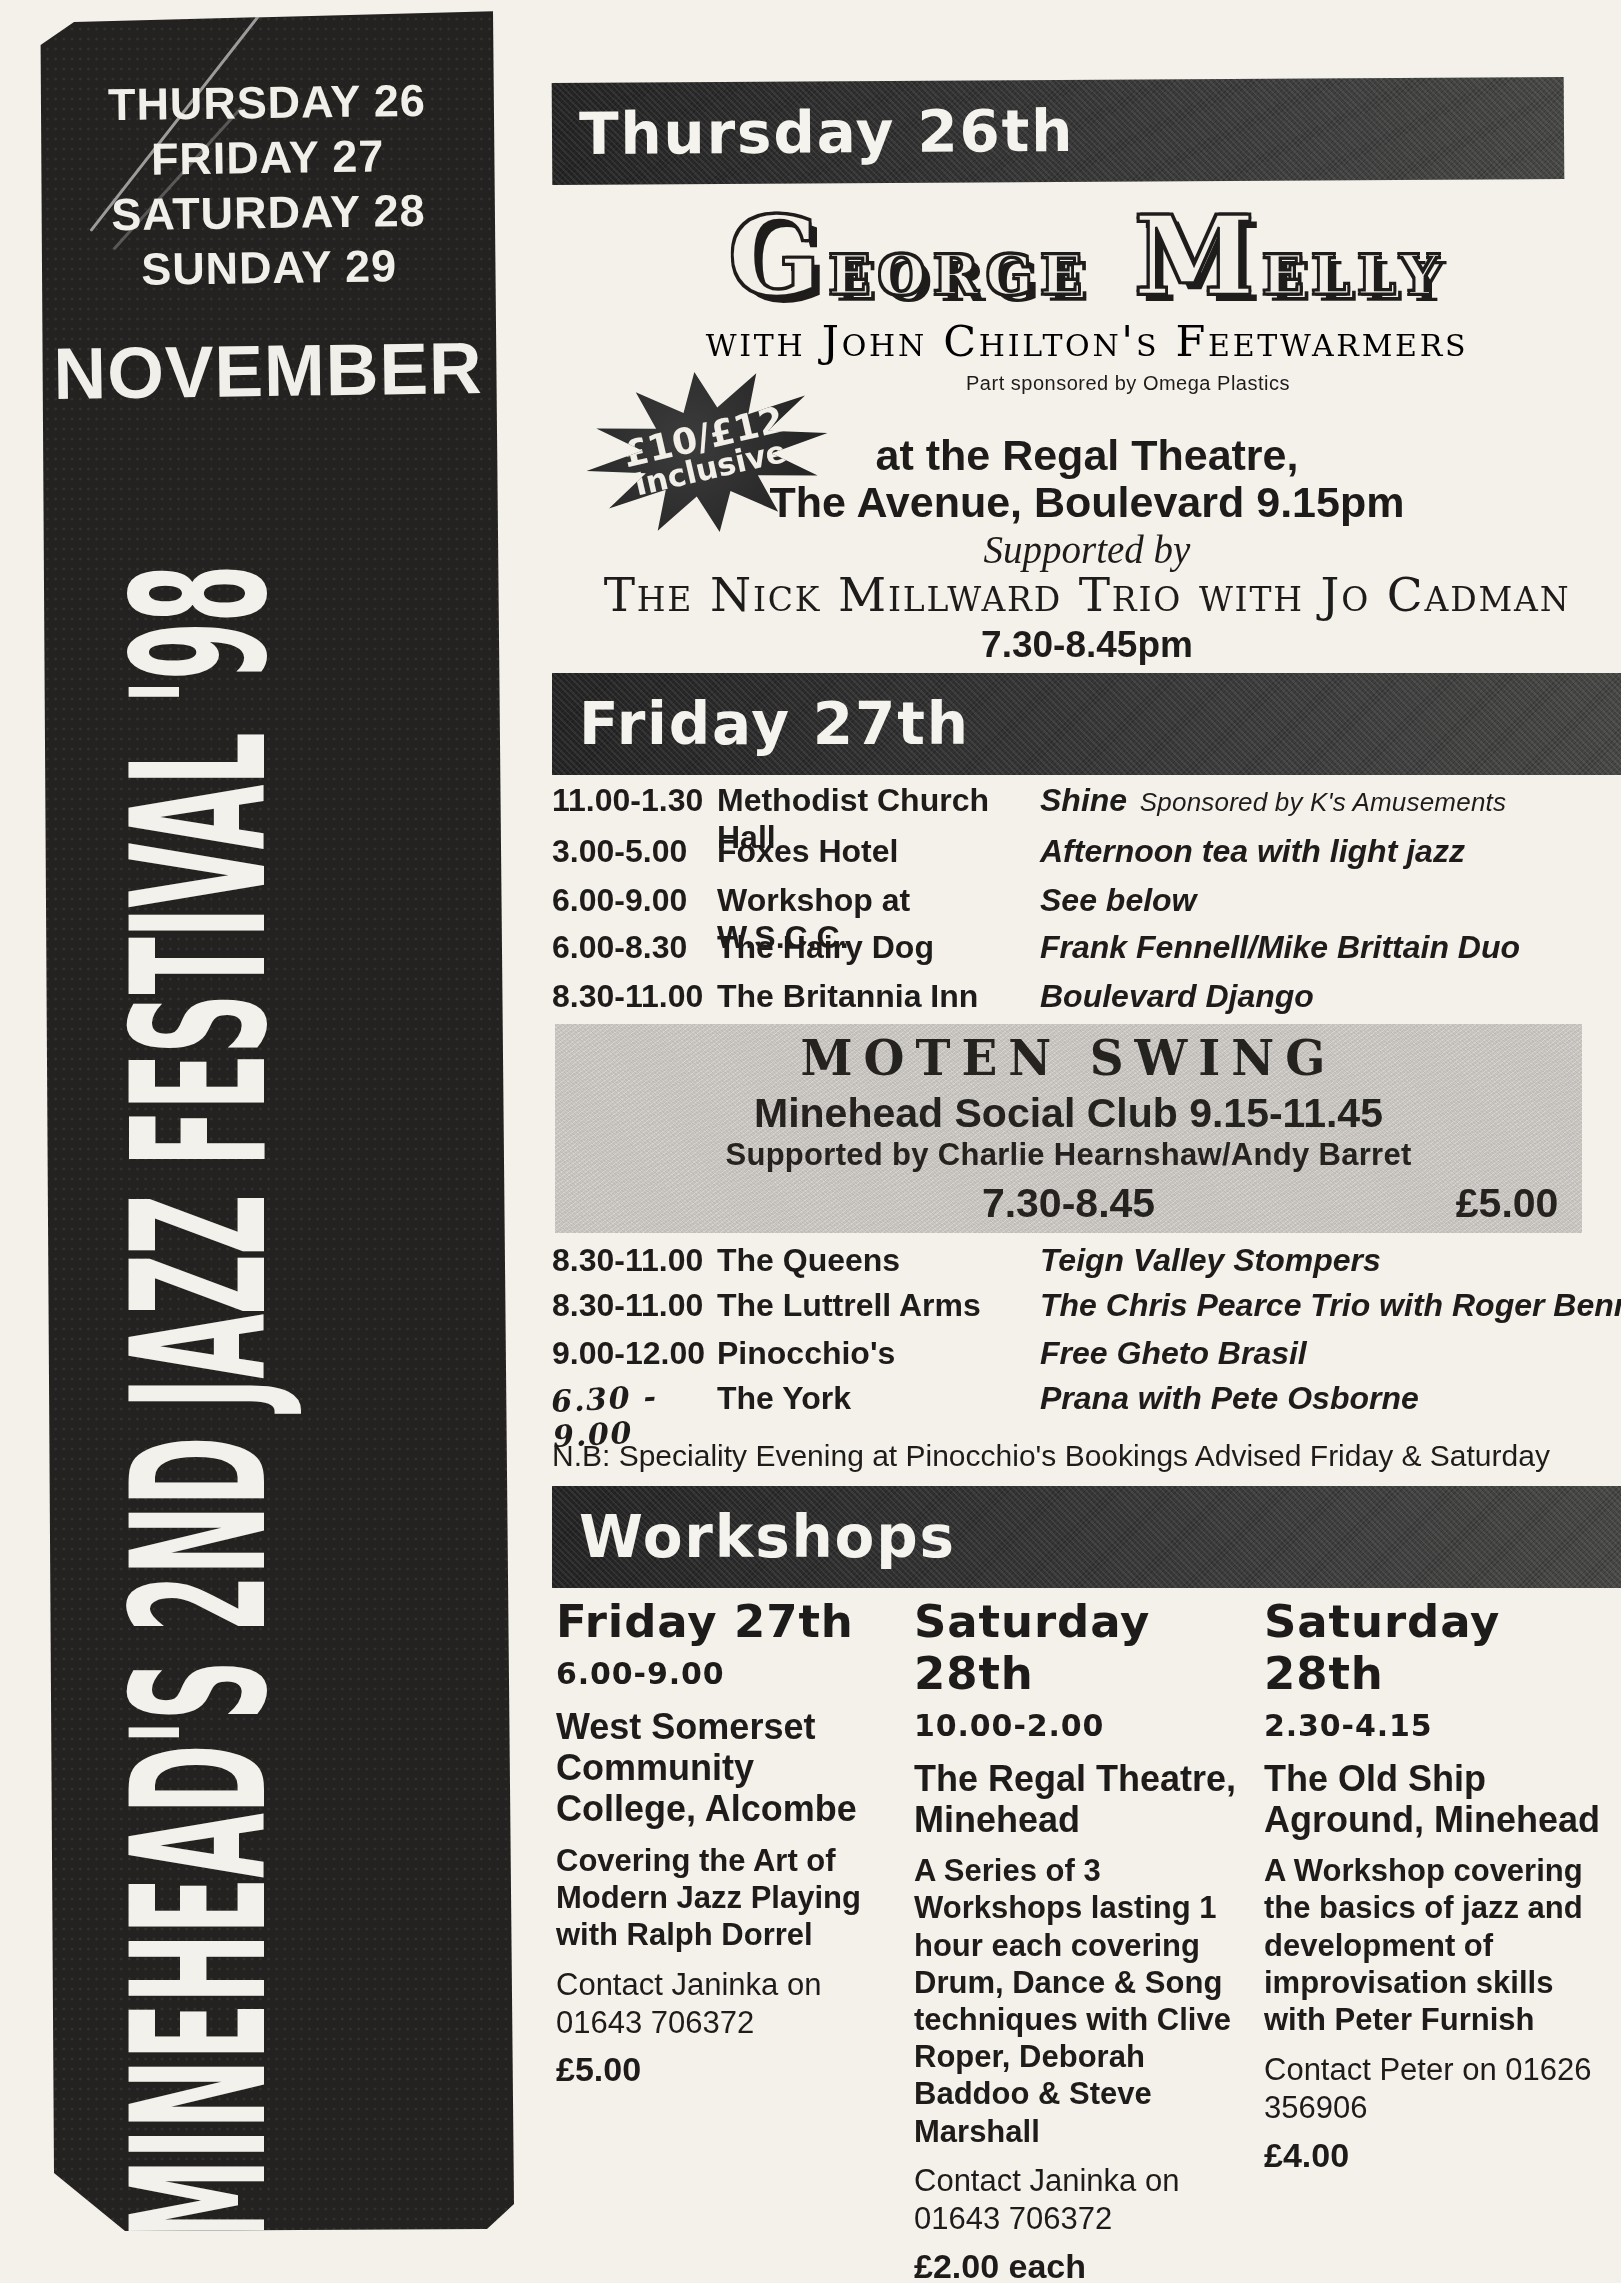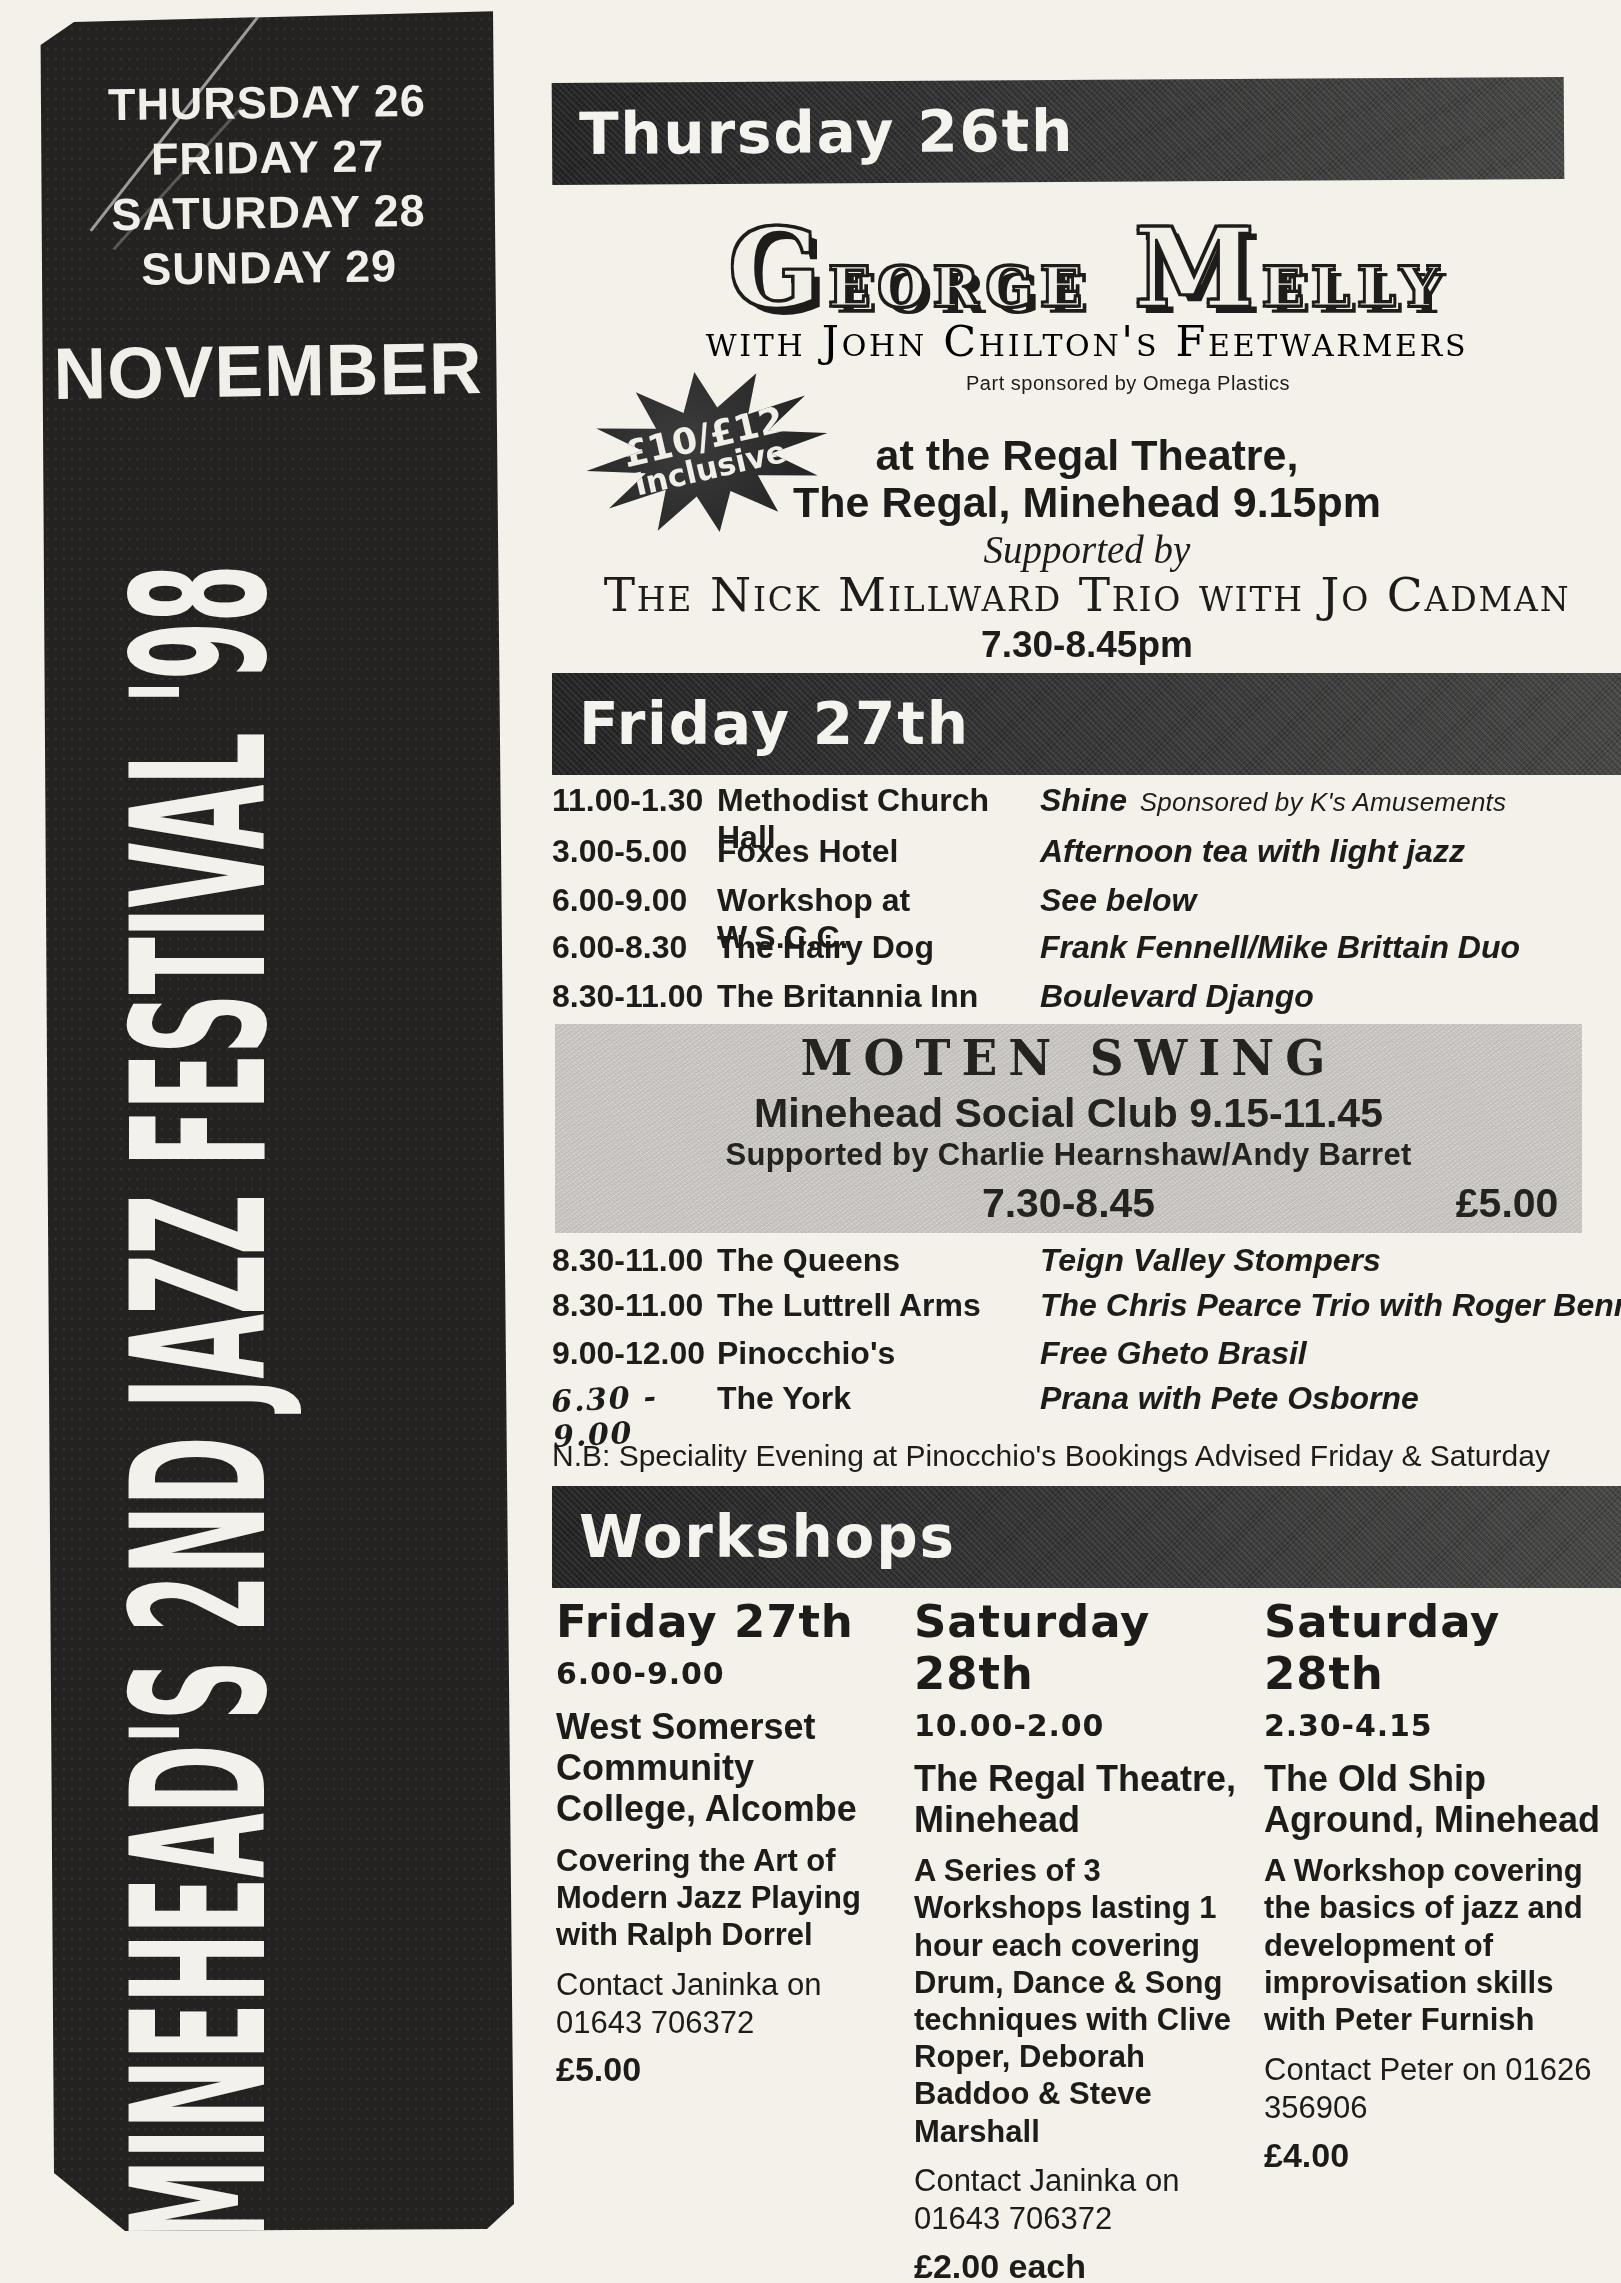--- a/index.html
+++ b/index.html
@@ -44,21 +44,21 @@
       repeating-linear-gradient(-45deg, rgba(0,0,0,.18) 0 0.9px, transparent 0.9px 3.6px),
       linear-gradient(92deg,#242424 0%,#383838 55%,#464645 100%);
     color:#f5f3ee;font-family:"DejaVu Sans", sans-serif;font-weight:bold;
     font-size:58px;letter-spacing:1.8px;padding-left:27px;box-sizing:border-box;
   }
   .bar-thursday{top:80px;width:1012px;transform:rotate(-.35deg);}
   .bar-friday{top:673px;width:1073px;}
   .bar-workshops{top:1486px;width:1073px;}
   
   .centerline{position:absolute;left:552px;width:1070px;text-align:center;}
-  .gm-line{top:204px;font-family:"DejaVu Serif", serif;}
+  .gm-line{top:192px;font-family:"DejaVu Serif", serif;}
   .gmw{
     display:inline-block;font-variant:small-caps;font-weight:bold;font-size:78px;
     letter-spacing:7.3px;color:#f2efe9;margin:0 20px;
     -webkit-text-stroke:2.3px #1e1d1b;
     text-shadow:-1.8px -1.8px 0 #1e1d1b,1.8px -1.8px 0 #1e1d1b,-1.8px 1.8px 0 #1e1d1b,1.8px 1.8px 0 #1e1d1b,7.3px 7.3px 0 #1e1d1b;
   }
   .gmw::first-letter{font-size:109px;}
   .chilton{top:316px;font-family:"DejaVu Serif", serif;font-variant:small-caps;
     font-size:43px;letter-spacing:2.7px;color:#000000;}
   .sponsor{top:372px;font-size:20px;text-indent:82px;letter-spacing:0.5px;}
@@ -144,21 +144,21 @@
 <div class="centerline sponsor">Part sponsored by Omega Plastics</div>
 
 <div class="badge">
   <div class="badge-inner">
     <div class="badge-l1">£10/£12</div>
     <div class="badge-l2">Inclusive</div>
   </div>
 </div>
 
 <div class="centerline venue1">at the Regal Theatre,</div>
-<div class="centerline venue2">The Regal, Minehead 9.15pm</div>
+<div class="centerline venue2">The Avenue, Boulevard 9.15pm</div>
 <div class="centerline supby">Supported by</div>
 <div class="centerline nick">The Nick Millward Trio with Jo Cadman</div>
 <div class="centerline time1">7.30-8.45pm</div>
 
 <div class="texbar bar-friday">
   <span>Friday 27th</span>
 </div>
 
 <div class="srow" style="top:782px">
   <span class="t">11.00-1.30</span>

